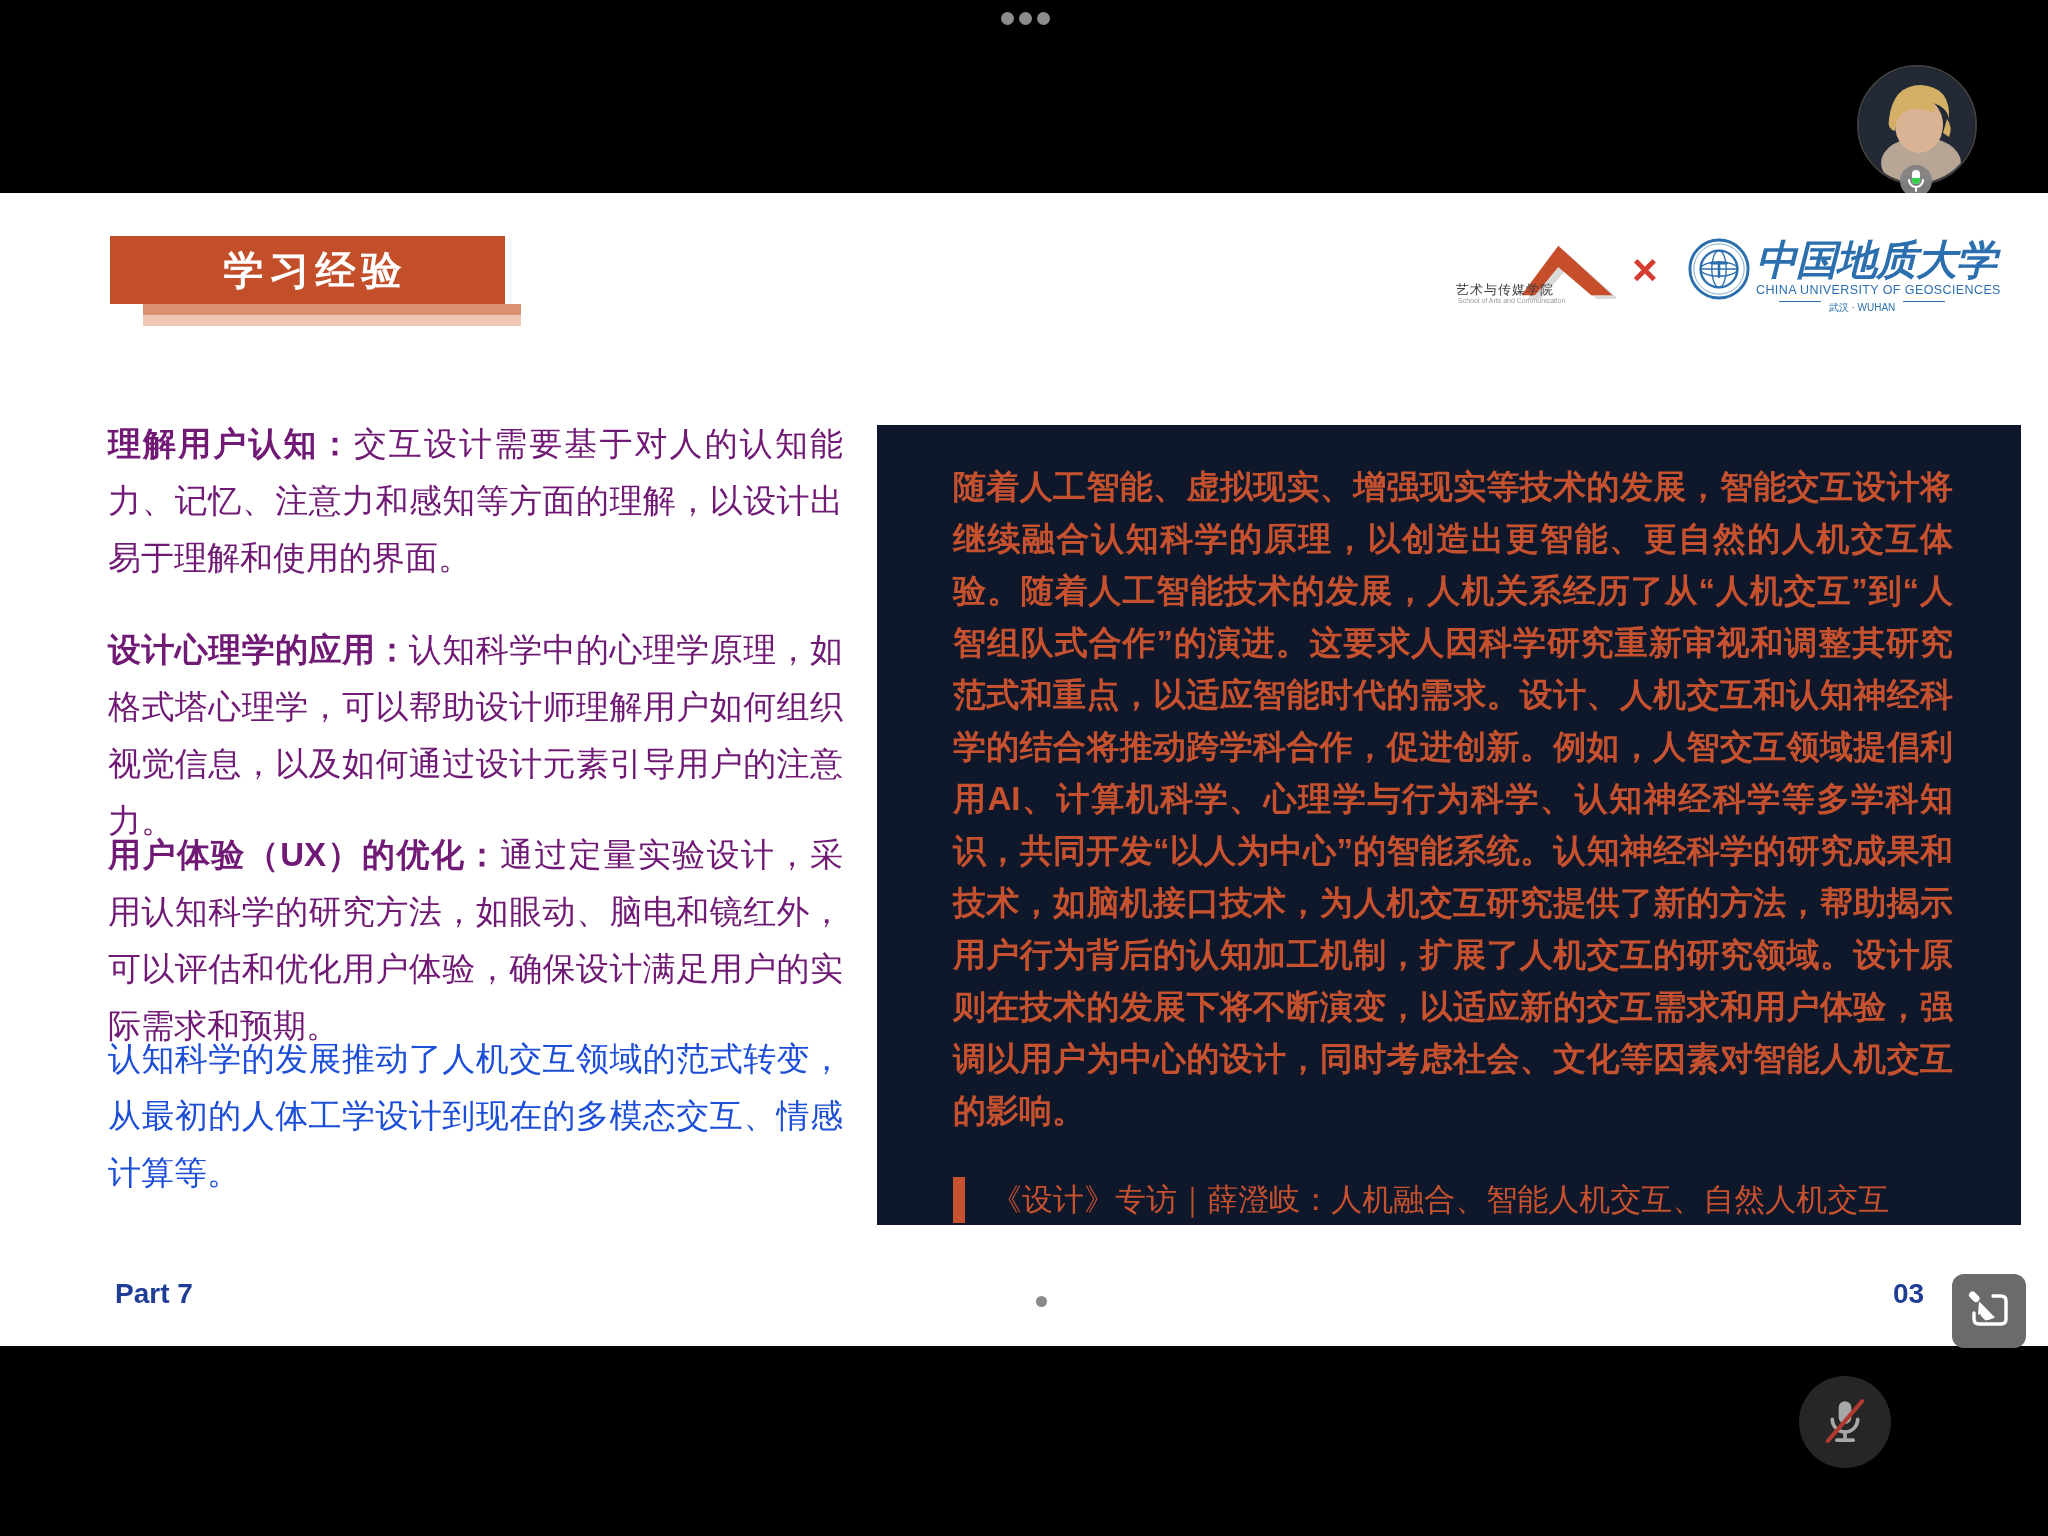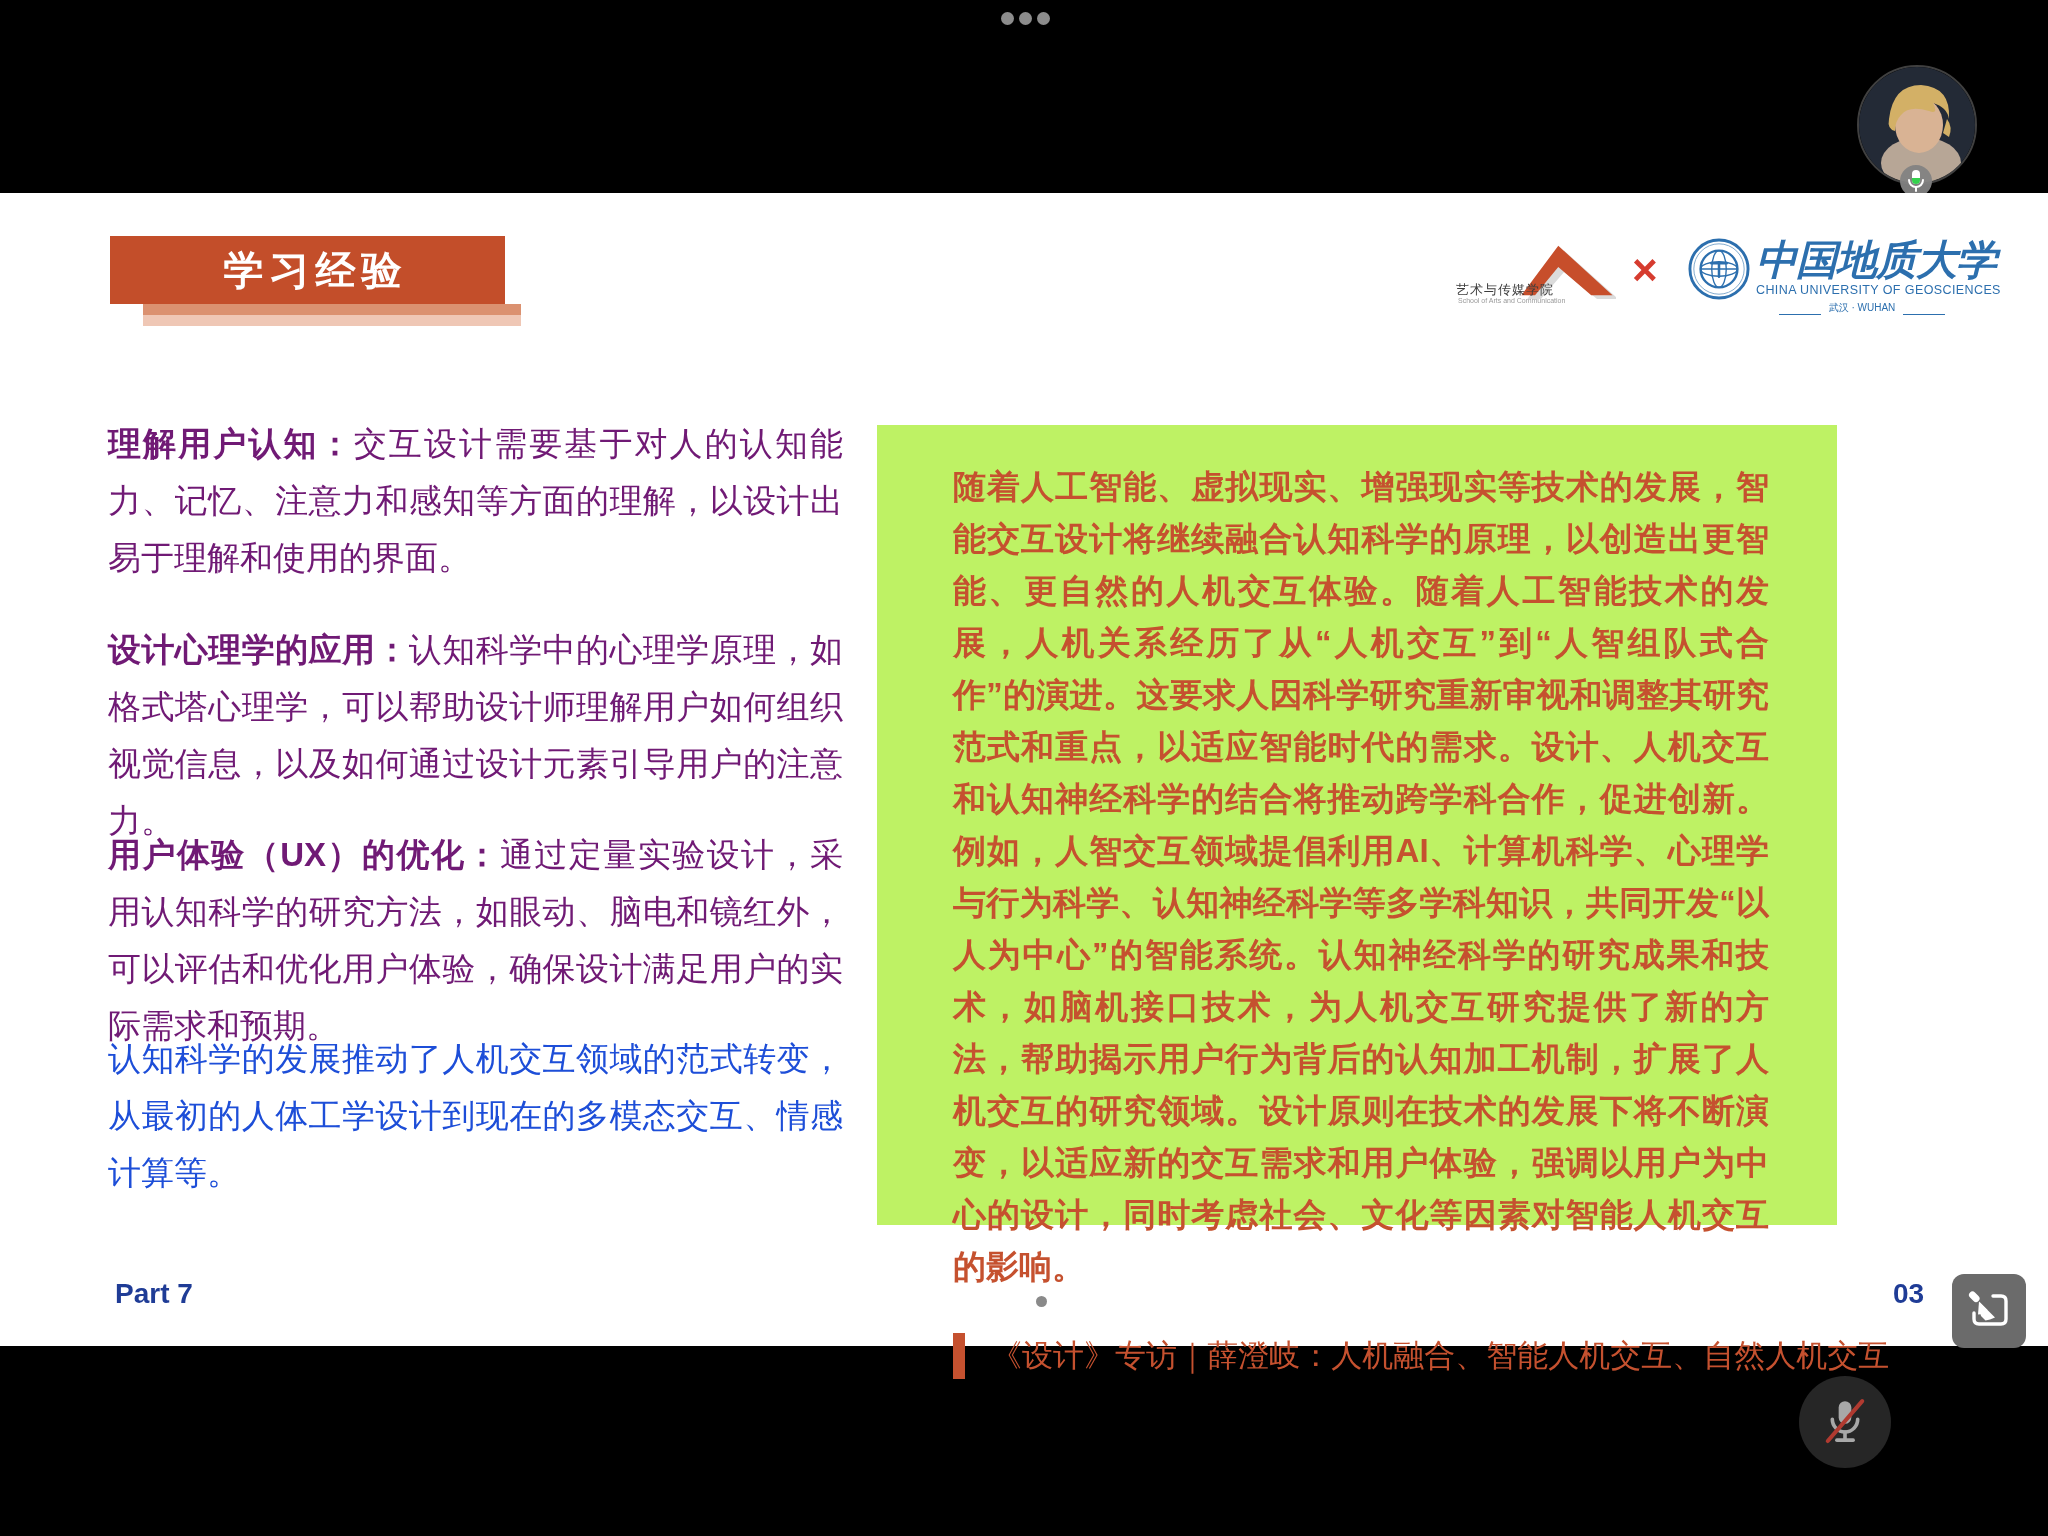--- a/index.html
+++ b/index.html
@@ -28,31 +28,31 @@
   .college-name{position:absolute;left:1456px;top:88px;font-size:13px;color:#3c3c3c;
                 font-weight:normal;letter-spacing:1px;}
   .college-sub{position:absolute;left:1458px;top:104px;font-size:7px;color:#9a9a9a;}
   .cross{position:absolute;left:1632px;top:52px;font-size:44px;font-weight:bold;color:#D63C2F;}
   .emblem{position:absolute;left:1688px;top:45px;width:62px;height:62px;}
   .univ-cn{position:absolute;left:1756px;top:40px;width:214px;font-size:41px;font-weight:bold;
            font-style:italic;font-family:"DejaVu Serif",serif;color:#2C6FAE;white-space:nowrap;
            letter-spacing:-1px;}
   .univ-en{position:absolute;left:1756px;top:90px;width:212px;font-size:12.5px;color:#2C6FAE;
            letter-spacing:.4px;white-space:nowrap;}
-  .univ-city{position:absolute;left:1756px;top:108px;width:212px;display:flex;align-items:flex-end;
+  .univ-city{position:absolute;left:1756px;top:108px;width:212px;display:flex;align-items:flex-start;
              justify-content:center;color:#2C6FAE;font-size:10px;gap:8px;}
   .univ-city::before,.univ-city::after{content:"";height:1px;background:#2C6FAE;flex:0 0 42px;}
   
   .para{position:absolute;left:108px;width:735px;font-size:33px;line-height:57px;color:#701a75;
         text-align:justify;}
   .para b{font-weight:bold;}
   .para.accent{color:#1d4ed8;}
   .p1{top:222px;} .p2{top:428px;} .p3{top:633px;} .p4{top:837px;}
   
-  .rbox{position:absolute;left:877px;top:232px;width:960px;height:800px;background:#bef264;
+  .rbox{position:absolute;left:877px;top:232px;width:1144px;height:800px;background:#0f172a;
         box-sizing:border-box;padding:36px 68px 0 76px;}
   .rbox-text{font-size:33px;line-height:52px;font-weight:bold;color:#C5512F;text-align:justify;}
   .rquote{display:flex;align-items:center;margin-top:40px;text-align:center;}
   .rquote .qbar{width:12px;height:46px;background:#C5512F;margin-right:26px;flex:0 0 12px;}
   .rquote .qtext{font-size:31px;color:#C5512F;white-space:nowrap;}
   
   .part{position:absolute;left:115px;top:1085px;font-size:28px;font-weight:bold;color:#1F3C96;}
   .pagedot{position:absolute;left:1036px;top:1103px;width:11px;height:11px;border-radius:50%;
            background:#8a8a8a;}
   .pagenum{position:absolute;left:1893px;top:1085px;font-size:28px;font-weight:bold;color:#1F3C96;}

